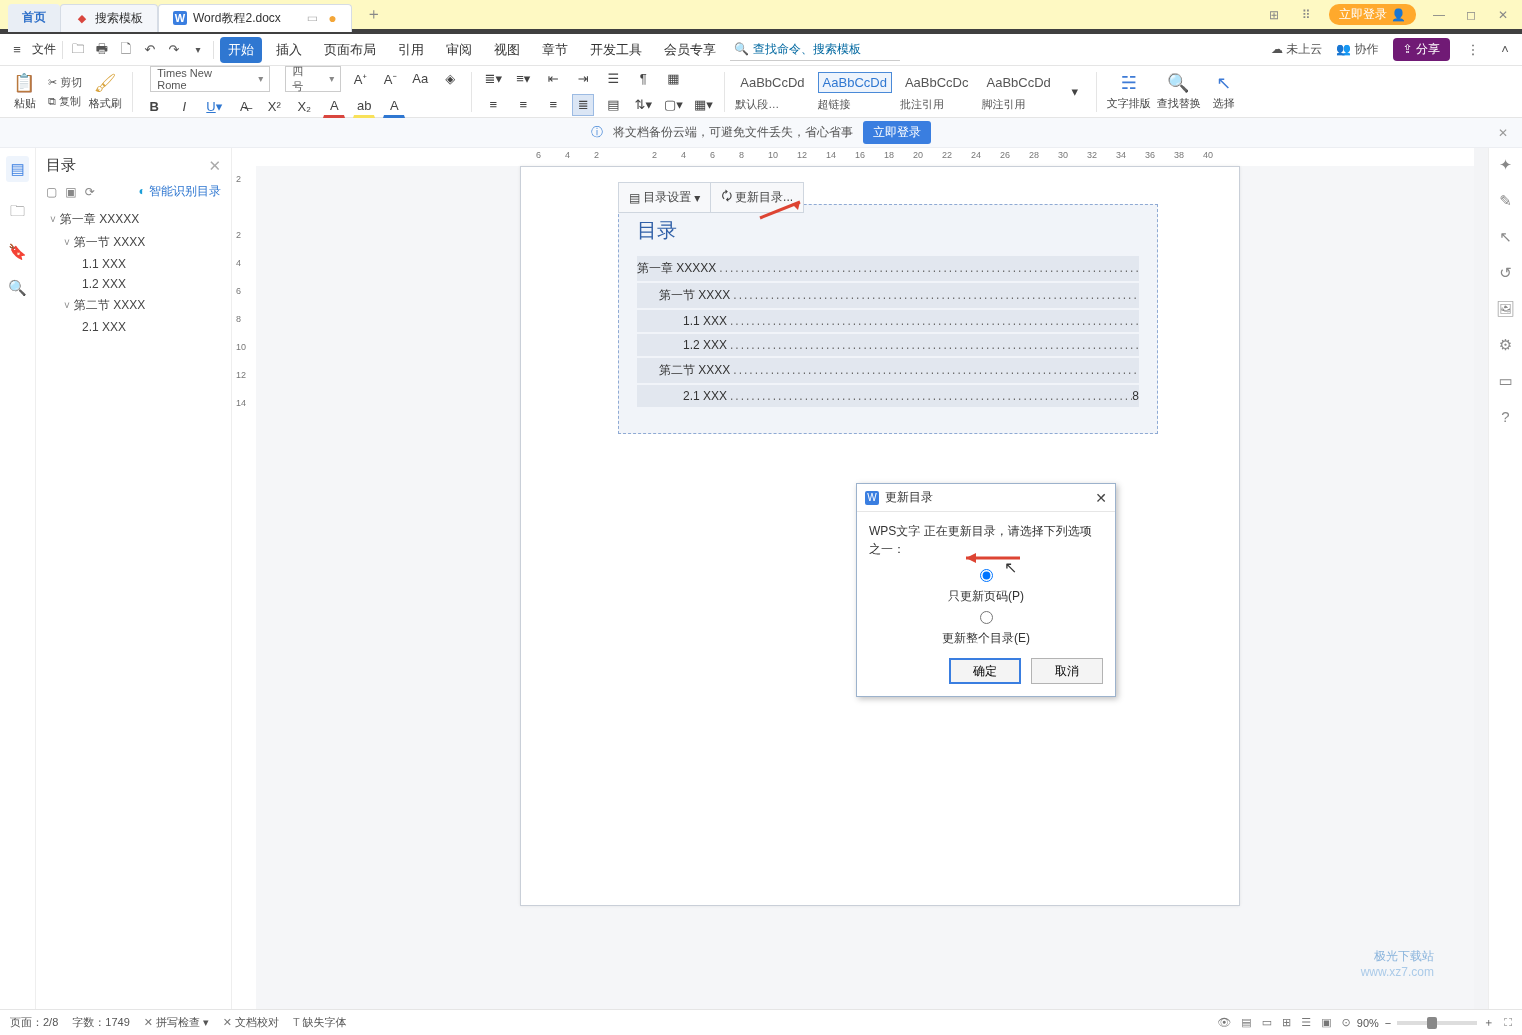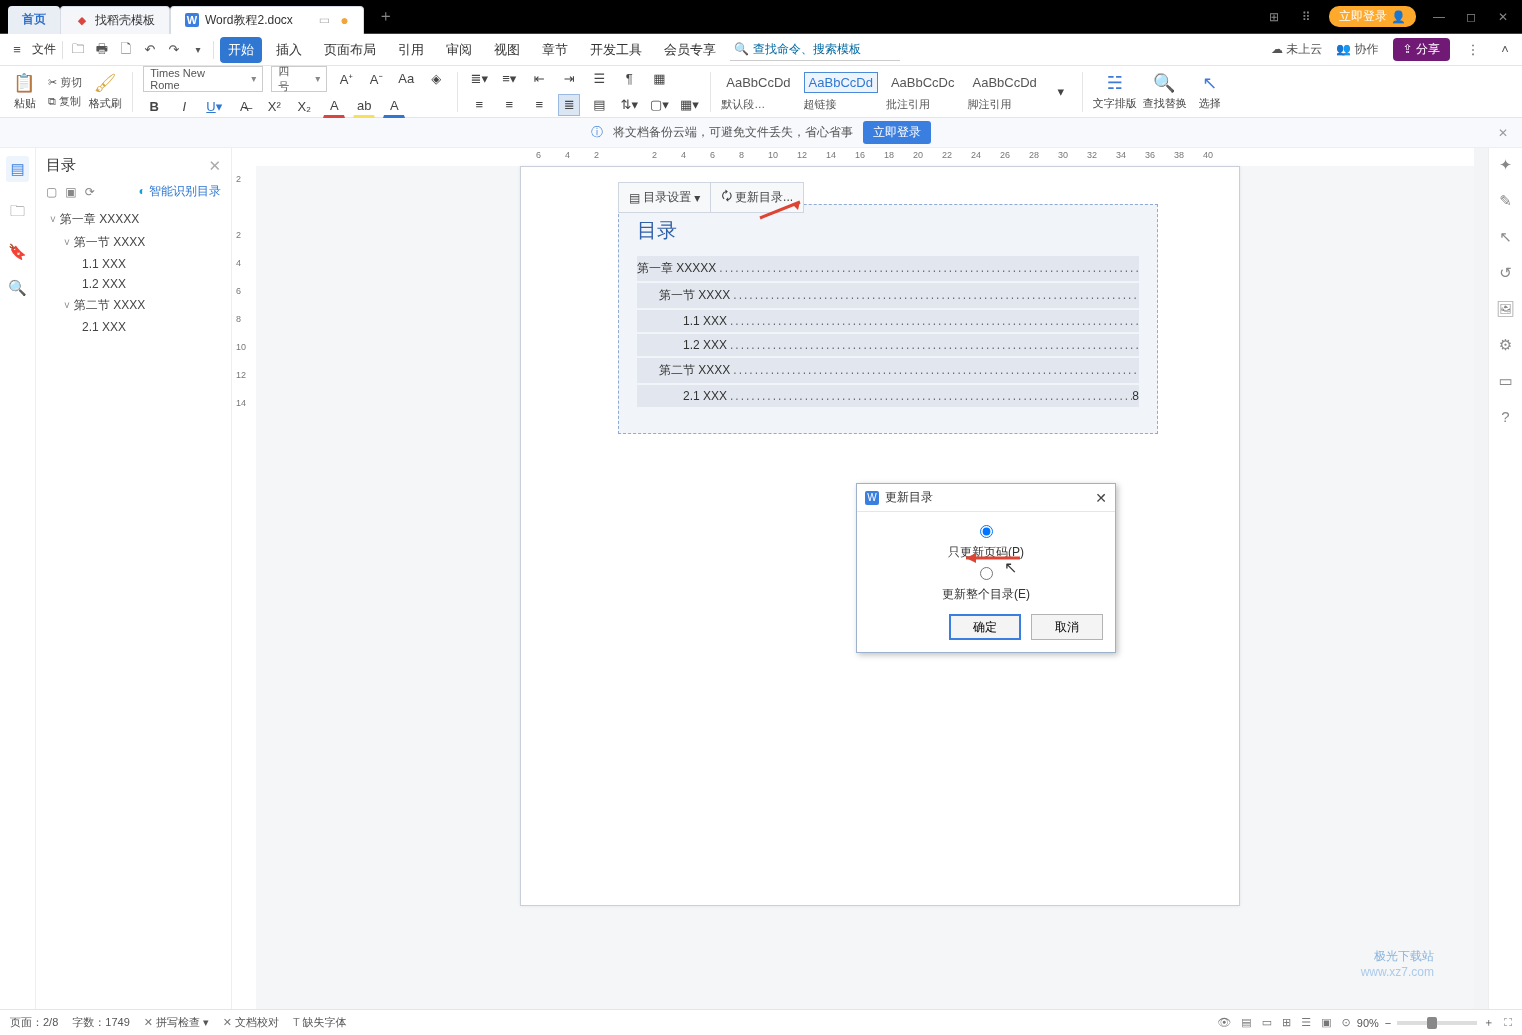--- a/index.html
+++ b/index.html
@@ -1,19 +1,19 @@
 <!DOCTYPE html>
 <html><head>
 <meta charset="utf-8">
 <style>
 * { margin:0; padding:0; box-sizing:border-box; font-family:"Microsoft YaHei","PingFang SC",sans-serif; }
 body { width:1522px; height:1035px; background:#fff; overflow:hidden; position:relative; font-size:12px; color:#333; }
 
 
-.tabbar { height:34px; background:#000000; display:flex; align-items:center; border-bottom:1px solid #404040;}
+.tabbar { height:34px; background:#fef9c3; display:flex; align-items:center; border-bottom:5px solid #404040;}
 .wlogo { width:8px;}
 .tab { height:28px; margin-top:6px; padding:0 14px; display:flex; align-items:center; gap:6px; background:#f4f6fa; border:1px solid #d6dce5; border-bottom:none; border-radius:4px 4px 0 0; font-size:12px;}
 .tab.hometab { background:#e9eef5; border:none; color:#3071c9; font-weight:bold;}
 .tab.active { background:#fff;}
 .tab .ico { width:14px; height:14px; display:inline-flex; align-items:center; justify-content:center; font-size:11px;}
 .tab .ico.red { color:#d9463e;}
 .tab .ico.blue { background:#3a7ee0; color:#fff; border-radius:2px; font-weight:bold;}
 .tab .dot { color:#f3a638; font-size:14px; margin-left:4px;}
 .newtab { width:24px; height:24px; margin-left:10px; color:#888; display:flex; align-items:center; justify-content:center; font-size:16px;}
 .tabbar-right { margin-left:auto; display:flex; align-items:center; gap:14px; padding-right:10px;}
@@ -28,21 +28,21 @@
 .menubar .sep { width:1px; height:18px; background:#e1e1e1;}
 .menubar .right { margin-left:auto; display:flex; align-items:center; gap:14px; font-size:12px; color:#555;}
 .menubar .sharebtn { background:#701a75; color:#fff; padding:3px 10px; border-radius:4px;}
 .searchcmd { display:flex; align-items:center; gap:4px; color:#aaa; border-bottom:1px solid #ccc; padding:2px 4px; width:170px;}
 
 .ribbon { height:52px; background:#fff; display:flex; align-items:center; padding:0 8px; gap:6px; border-bottom:1px solid #e5e5e5;}
 .rbtn { display:flex; flex-direction:column; align-items:center; justify-content:center; gap:2px; min-width:34px; height:46px; font-size:11px; color:#444;}
 .rbtn .bigic { font-size:18px; color:#3e7bd6;}
 .rcol { display:flex; flex-direction:column; gap:4px; font-size:11px; color:#555;}
 .rrow { display:flex; align-items:center; gap:8px;}
-.fontbox { display:flex; align-items:center; border:1px solid #ccc; height:26px; padding:0 6px; gap:17px;}
+.fontbox { display:flex; align-items:center; border:1px solid #ccc; height:26px; padding:0 6px; gap:17px;margin-left:7px;}
 .fontbox .caret{color:#888;font-size:10px;}
 .tbtn { width:22px; height:22px; display:flex; align-items:center; justify-content:center; border:1px solid transparent; font-size:13px; color:#444;}
 .tbtn.sel { background:#dbe6f5; border-color:#9cbbe3;}
 .style-sample{ border:1px solid transparent; padding:2px 4px; font-size:11px; text-align:center; min-width:54px;}
 .style-sample.sel{ border-color:#4a8ad8; background:#eef4fc;}
 .style-sample .t1{font-size:13px;}
 .vline{width:1px;height:40px;background:#e5e5e5;margin:0 4px;}
 .hlink{color:#2f77d1;}
 
 
@@ -118,21 +118,21 @@
 .watermark .l2{color:#9ec3e6;}
 </style>
 </head>
 <body>
 
 <div class="tabbar">
   <div class="wlogo"></div>
   <div class="tab hometab">首页</div>
   <div class="tab">
     <span class="ico red">◆</span>
-    <span>找稻壳模板</span>
+    <span>搜索模板</span>
   </div>
   <div class="tab active">
     <span class="ico blue">W</span>
     <span>Word教程2.docx</span>
     <span style="color:#aaa;margin-left:20px;">▭</span>
     <span class="dot">●</span>
   </div>
   <div class="newtab">＋</div>
   <div class="tabbar-right">
     <span class="winbtn">⊞</span>
@@ -426,20 +426,21 @@
         </div>
     </div>
 
     <div class="dialog">
       <div class="dtitle">
         <span class="icn">W</span>
         <span>更新目录</span>
         <span class="x">✕</span>
       </div>
       <div class="dbody">
+        <div class="desc">WPS文字 正在更新目录，请选择下列选项之一：</div>
         <label class="opt">
             <input type="radio" name="u" checked="" style="">
             <span>只更新页码(P)</span>
           </label>
         <label class="opt">
             <input type="radio" name="u" style="">
             <span>更新整个目录(E)</span>
           </label>
         <div class="btns">
           <button class="primary">确定</button>

